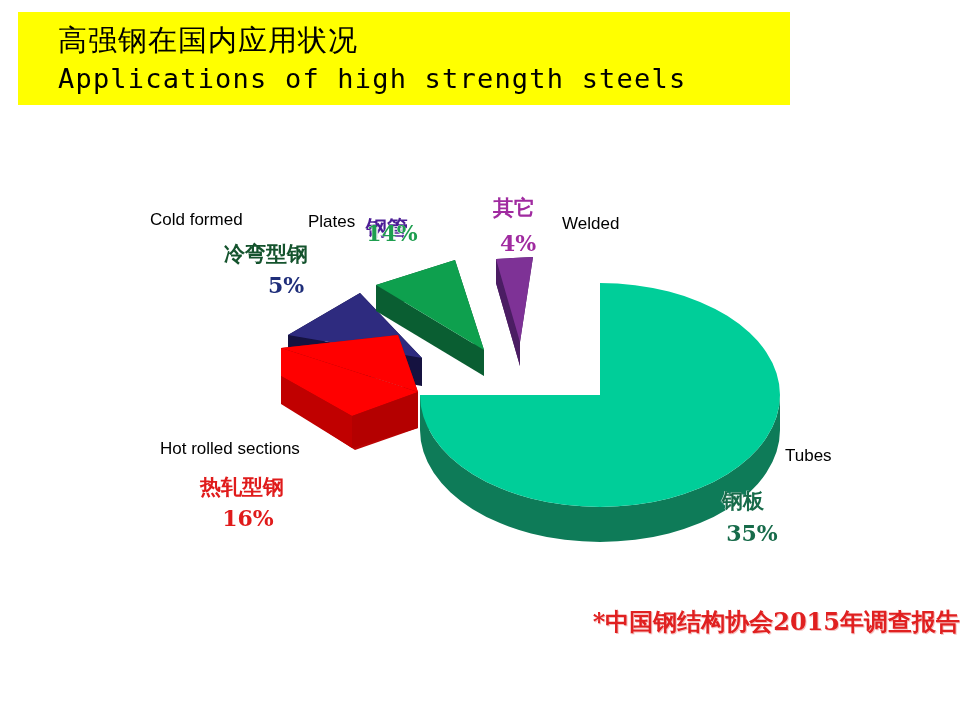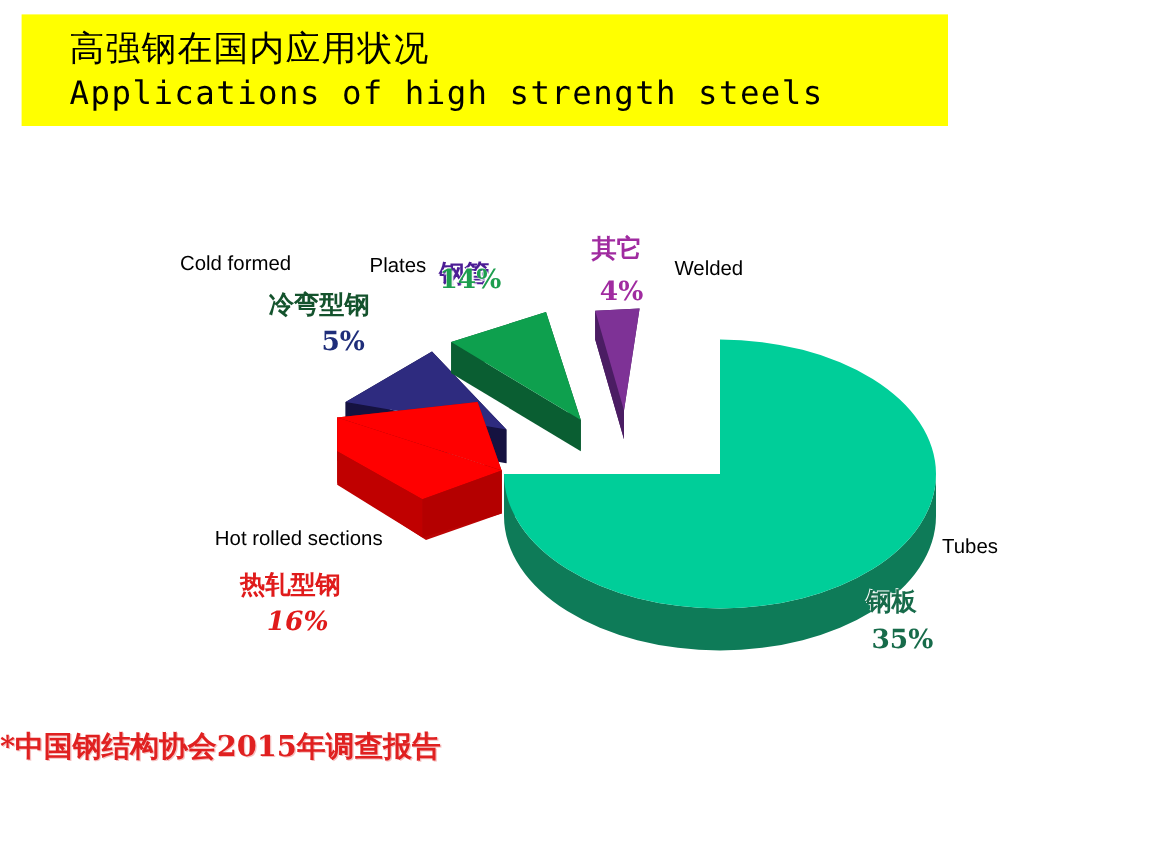--- a/index.html
+++ b/index.html
@@ -115,21 +115,21 @@
     text-align: center;
   }
   .sh-white { text-shadow: 1.5px 1.5px 1px #ffffff, -0.5px -0.5px 0 #ffffff; }
 
   
   .footnote {
     position: absolute;
     left: 0;
     top: 606px;
     width: 960px;
-    text-align: left;
+    text-align: right;
     font-family: "DejaVu Serif", "Liberation Serif", serif;
     font-weight: bold;
     font-size: 24px;
     color: #E02020;
     text-shadow: 1px 1px 0 #f5c0c0;
     white-space: nowrap;
   }
 </style>
 </head>
 <body>
@@ -205,23 +205,23 @@
     <div class="lbl lbl-pct sh-white" style="left:260px; top:92px; width:52px; color:#1F2E7A;">5%</div>
 
     <div class="lbl lbl-en" style="left:308px; top:32px;">Plates</div>
     <div class="lbl lbl-cn sh-white" style="left:366px; top:24px; color:#4c1d95;margin-top:12px;">钢管</div>
     <div class="lbl lbl-pct sh-white" style="left:366px; top:40px; width:52px; color:#1E9E4F;">14%</div>
 
     <div class="lbl lbl-cn sh-white" style="left:493px; top:17px; color:#A02BA0;font-family:Liberation Mono, monospace;">其它</div>
     <div class="lbl lbl-pct sh-white" style="left:498px; top:50px; width:40px; color:#A02BA0;">4%</div>
     <div class="lbl lbl-en" style="left:562px; top:34px;">Welded</div>
 
-    <div class="lbl lbl-en" style="left:160px; top:259px;margin-left:19px;">Hot rolled sections</div>
+    <div class="lbl lbl-en" style="left:160px; top:259px;">Hot rolled sections</div>
     <div class="lbl lbl-cn sh-white" style="left:200px; top:295px; color:#E01B1B;">热轧型钢</div>
-    <div class="lbl lbl-pct sh-white" style="left:222px; top:325px; width:52px; color:#E01B1B;font-style:italic;">16%</div>
+    <div class="lbl lbl-pct sh-white" style="left:222px; top:325px; width:52px; color:#E01B1B;">16%</div>
 
     <div class="lbl lbl-en" style="left:785px; top:266px;">Tubes</div>
     <div class="lbl lbl-cn sh-white" style="left:722px; top:309px; color:#176B4A;text-align:center;">钢板</div>
     <div class="lbl lbl-pct sh-white" style="left:722px; top:340px; width:60px; color:#176B4A;">35%</div>
 
   </div>
 
   <div class="footnote">*中国钢结构协会2015年调查报告</div>
 
 </div>

